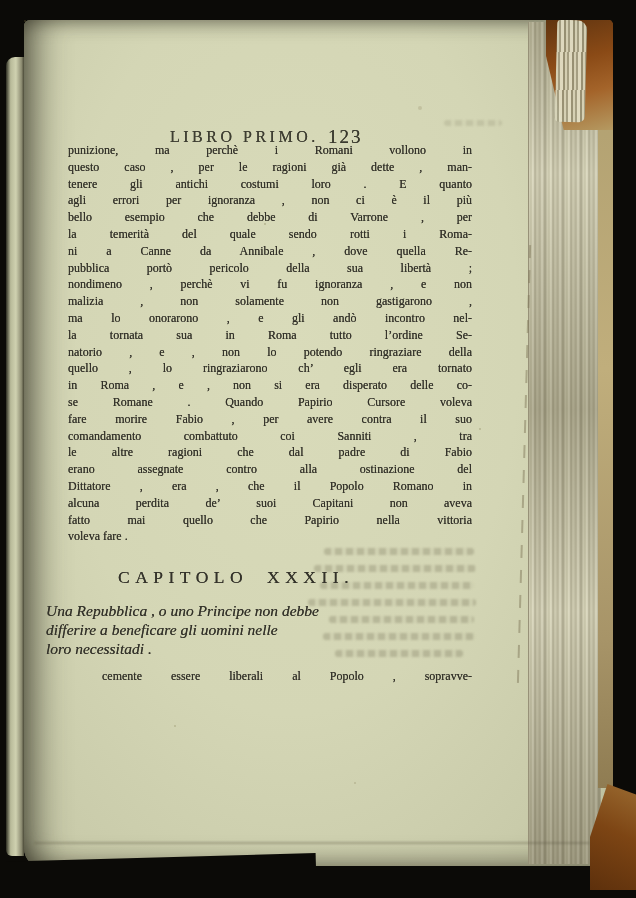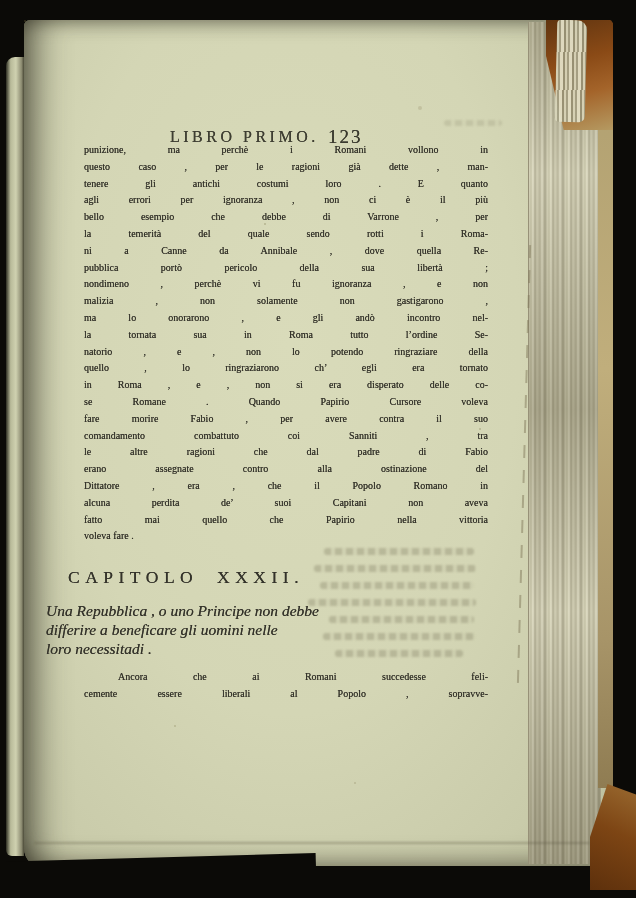--- a/index.html
+++ b/index.html
@@ -58,28 +58,28 @@
     transform:rotate(-1.6deg);transform-origin:100% 50%;}
   .frame-right{position:absolute;left:613px;top:0;width:23px;height:898px;background:#0b0a07;}
   .frame-left{position:absolute;left:0;top:0;width:6px;height:898px;background:#0b0a07;}
 
   
   .ink{color:#33322a;text-shadow:0 0 .6px rgba(48,46,36,.85);}
   .running-head{position:absolute;top:108px;left:146px;width:130px;text-align:center;
     font-size:16px;letter-spacing:3.5px;color:#3e3e32;white-space:nowrap;}
   .folio{position:absolute;top:106px;left:304px;font-size:19px;letter-spacing:2px;color:#3a3a2e;}
 
-  .para{position:absolute;left:60px;width:404px;font-size:10px;}
+  .para{position:absolute;left:44px;width:404px;font-size:12px;}
   .para .line{text-align:justify;text-align-last:justify;white-space:normal;}
   .para1{top:122px;line-height:16.8px;}
   .para1 .line:last-child{text-align-last:left;}
   .para2{top:648px;line-height:17.2px;}
   .para2 .line:first-child{text-indent:34px;}
 
-  .chapter-heading{position:absolute;top:547px;left:44px;width:336px;text-align:left;
+  .chapter-heading{position:absolute;top:547px;left:44px;width:336px;text-align:center;
     font-size:17.5px;letter-spacing:5.5px;word-spacing:9px;white-space:nowrap;}
   .subtitle{position:absolute;top:581px;left:22px;width:376px;text-align:left;
     font-style:italic;font-size:15.5px;line-height:19px;}
 
   
   .ghost{position:absolute;border-radius:3px;filter:blur(1.1px);
     background:repeating-linear-gradient(90deg,rgba(116,112,86,.30) 0 7px,rgba(116,112,86,.05) 7px 11px);}
   .g1{left:300px;top:528px;width:150px;height:7px;}
   .g2{left:290px;top:545px;width:162px;height:7px;}
   .g3{left:296px;top:562px;width:154px;height:7px;}
@@ -158,21 +158,20 @@
 
     <div class="chapter-heading ink">CAPITOLO XXXII.</div>
 
     <div class="subtitle ink">
         <div class="subline">Una Repubblica , o uno Principe non debbe</div>
         <div class="subline">differire a beneficare gli uomini nelle</div>
         <div class="subline">loro necessitadi .</div>
       </div>
 
     <div class="para para2 ink">
-        <div class="line">Ancora che ai Romani succedesse feli-</div>
         <div class="line">cemente essere liberali al Popolo , sopravve-</div>
       </div>
 
   </div>
 
   <div class="cover-tan"></div>
   <div class="leather-top"></div>
   <div class="curl"></div>
 
   <div class="frame-top"></div>

